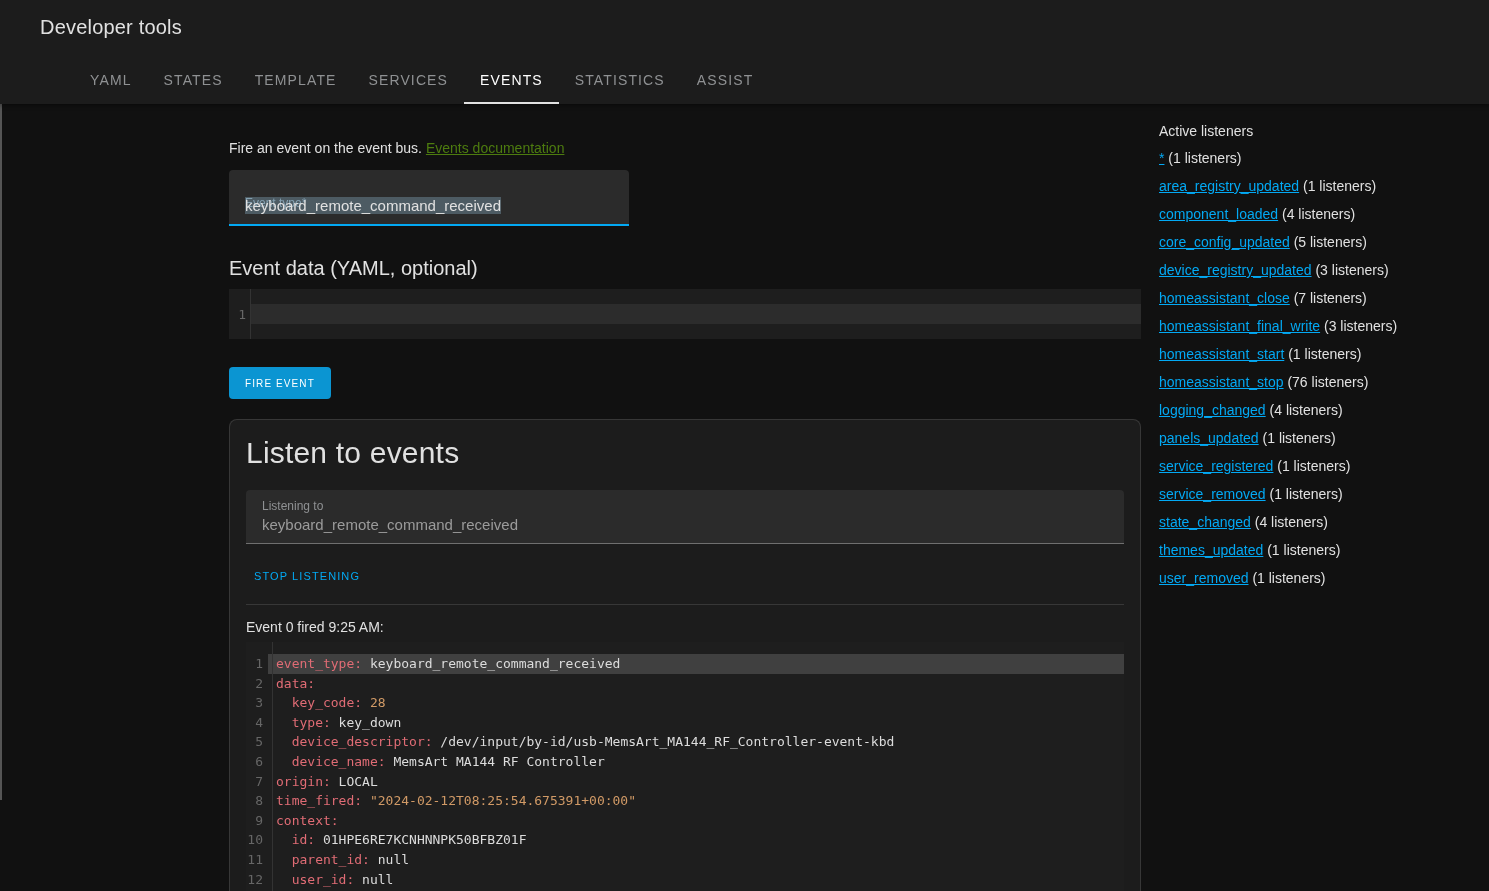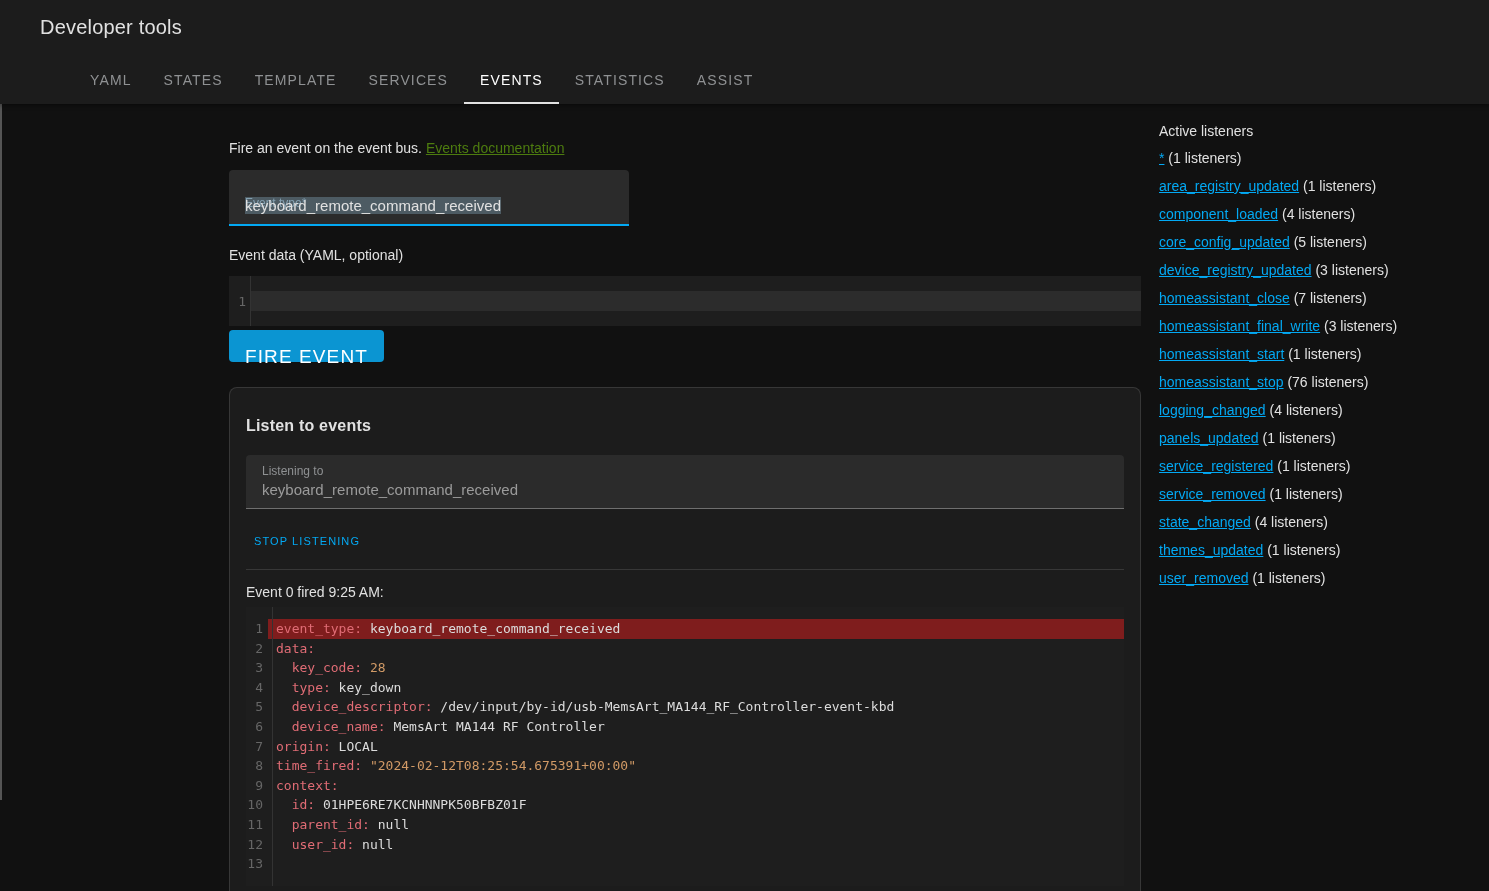--- a/index.html
+++ b/index.html
@@ -21,45 +21,45 @@
   .intro { margin-top:34px; font-size:14px; line-height:20px; color:#e1e1e1; }
   .intro a { color:#4d7c0f; text-decoration:underline; cursor:pointer; }
 
   .textfield { position:relative; background:#2b2b2b; border-radius:4px 4px 0 0; }
   .tf-label { position:absolute; left:16px; top:26px; font-size:12px; color:#8f9193; }
   .tf-value { position:absolute; left:16px; top:27px; font-size:15px; color:#e1e1e1; white-space:nowrap; }
   .event-type-field { width:400px; height:56px; margin-top:12px; border-bottom:2px solid #03a9f4; }
   .event-type-field .tf-label { color:#8fa9b8; }
   .event-type-field .tf-value .sel { background:rgba(120,150,168,.45); }
 
-  .event-data-label { margin-top:19px; font-size:14px; line-height:20px; color:#e1e1e1; }
+  .event-data-label { margin-top:32px; font-size:20px; line-height:20px; color:#e1e1e1; }
 
   .editor { position:relative; margin-top:11px; width:912px; height:50px; background:#1e1e1e; cursor:text; }
   .editor::before { content:""; position:absolute; left:21px; top:0; bottom:0; width:1px; background:#333333; }
   .editor .gutter-num { position:absolute; left:0; top:16px; width:17px; text-align:right; font-family:"DejaVu Sans Mono",monospace; font-size:13px; line-height:19px; color:#666666; }
   .editor .active-row { position:absolute; left:22px; right:0; top:15px; height:20px; background:#2c2c2c; }
 
-  .btn-primary { display:inline-block; margin-top:4px; height:32px; padding:16px 16px; border:none; border-radius:4px; background:#0b95d2; color:#ffffff; font-family:inherit; font-size:19px; font-weight:500; letter-spacing:1.1px; cursor:pointer; }
+  .btn-primary { display:inline-block; margin-top:28px; height:32px; padding:8px 16px; border:none; border-radius:4px; background:#0b95d2; color:#ffffff; font-family:inherit; font-size:10px; font-weight:500; letter-spacing:1.1px; cursor:pointer; }
 
   
   .card { margin-top:20px; width:912px; min-height:520px; background:#1c1c1c; border:1px solid rgba(255,255,255,.12); border-radius:8px; padding:16px; }
-  .card h2 { margin-top:13px; font-size:16px; font-weight:700; color:#e1e1e1; letter-spacing:.2px; }
+  .card h2 { margin-top:0; font-size:30px; font-weight:400; color:#e1e1e1; letter-spacing:.2px; }
   .listening-field { width:100%; height:54px; margin-top:20px; border-bottom:1px solid #6f6f6f;padding-left:32px; }
   .listening-field .tf-label { top:9px; }
   .listening-field .tf-value { top:26px; color:#9b9b9b; }
   .btn-text { display:inline-block; margin-top:18px; padding:8px; border:none; background:transparent; color:#03a9f4; font-family:inherit; font-size:11px; font-weight:500; letter-spacing:1.1px; cursor:pointer; }
   .divider { margin-top:14px; border-top:1px solid rgba(255,255,255,.12); }
   .event-fired { margin-top:13px; font-size:14px; line-height:19px; color:#e1e1e1; }
 
   .code-block { position:relative; margin-top:5px; width:100%; background:#1e1e1e; padding:12px 0; font-family:"DejaVu Sans Mono",monospace; font-size:13px; }
   .code-block::before { content:""; position:absolute; left:26px; top:0; bottom:0; width:1px; background:#333333; }
   .cl { display:flex; line-height:19.6px; }
   .cl .ln { flex:none; width:22px; text-align:right; padding-right:5px; color:#666666; }
   .cl .lc { flex:1; padding-left:8px; white-space:pre; color:#dcdcdc; }
-  .cl.active-line .lc { background:#7f1d1d; }
+  .cl.active-line .lc { background:#404040; }
   .tok-key { color:#e06c75; }
   .tok-num { color:#d19a66; }
   .tok-str { color:#d19a66; }
   .tok-plain { color:#dcdcdc; }
 
   
   .listeners-panel { position:absolute; left:1159px; top:121px; width:320px; }
   .al-title { font-size:14px; line-height:20px; color:#e1e1e1; }
   .listeners-panel ul { list-style:none; margin-top:3px; }
   .listeners-panel li { height:28px; line-height:28px; font-size:14px; white-space:nowrap; }

